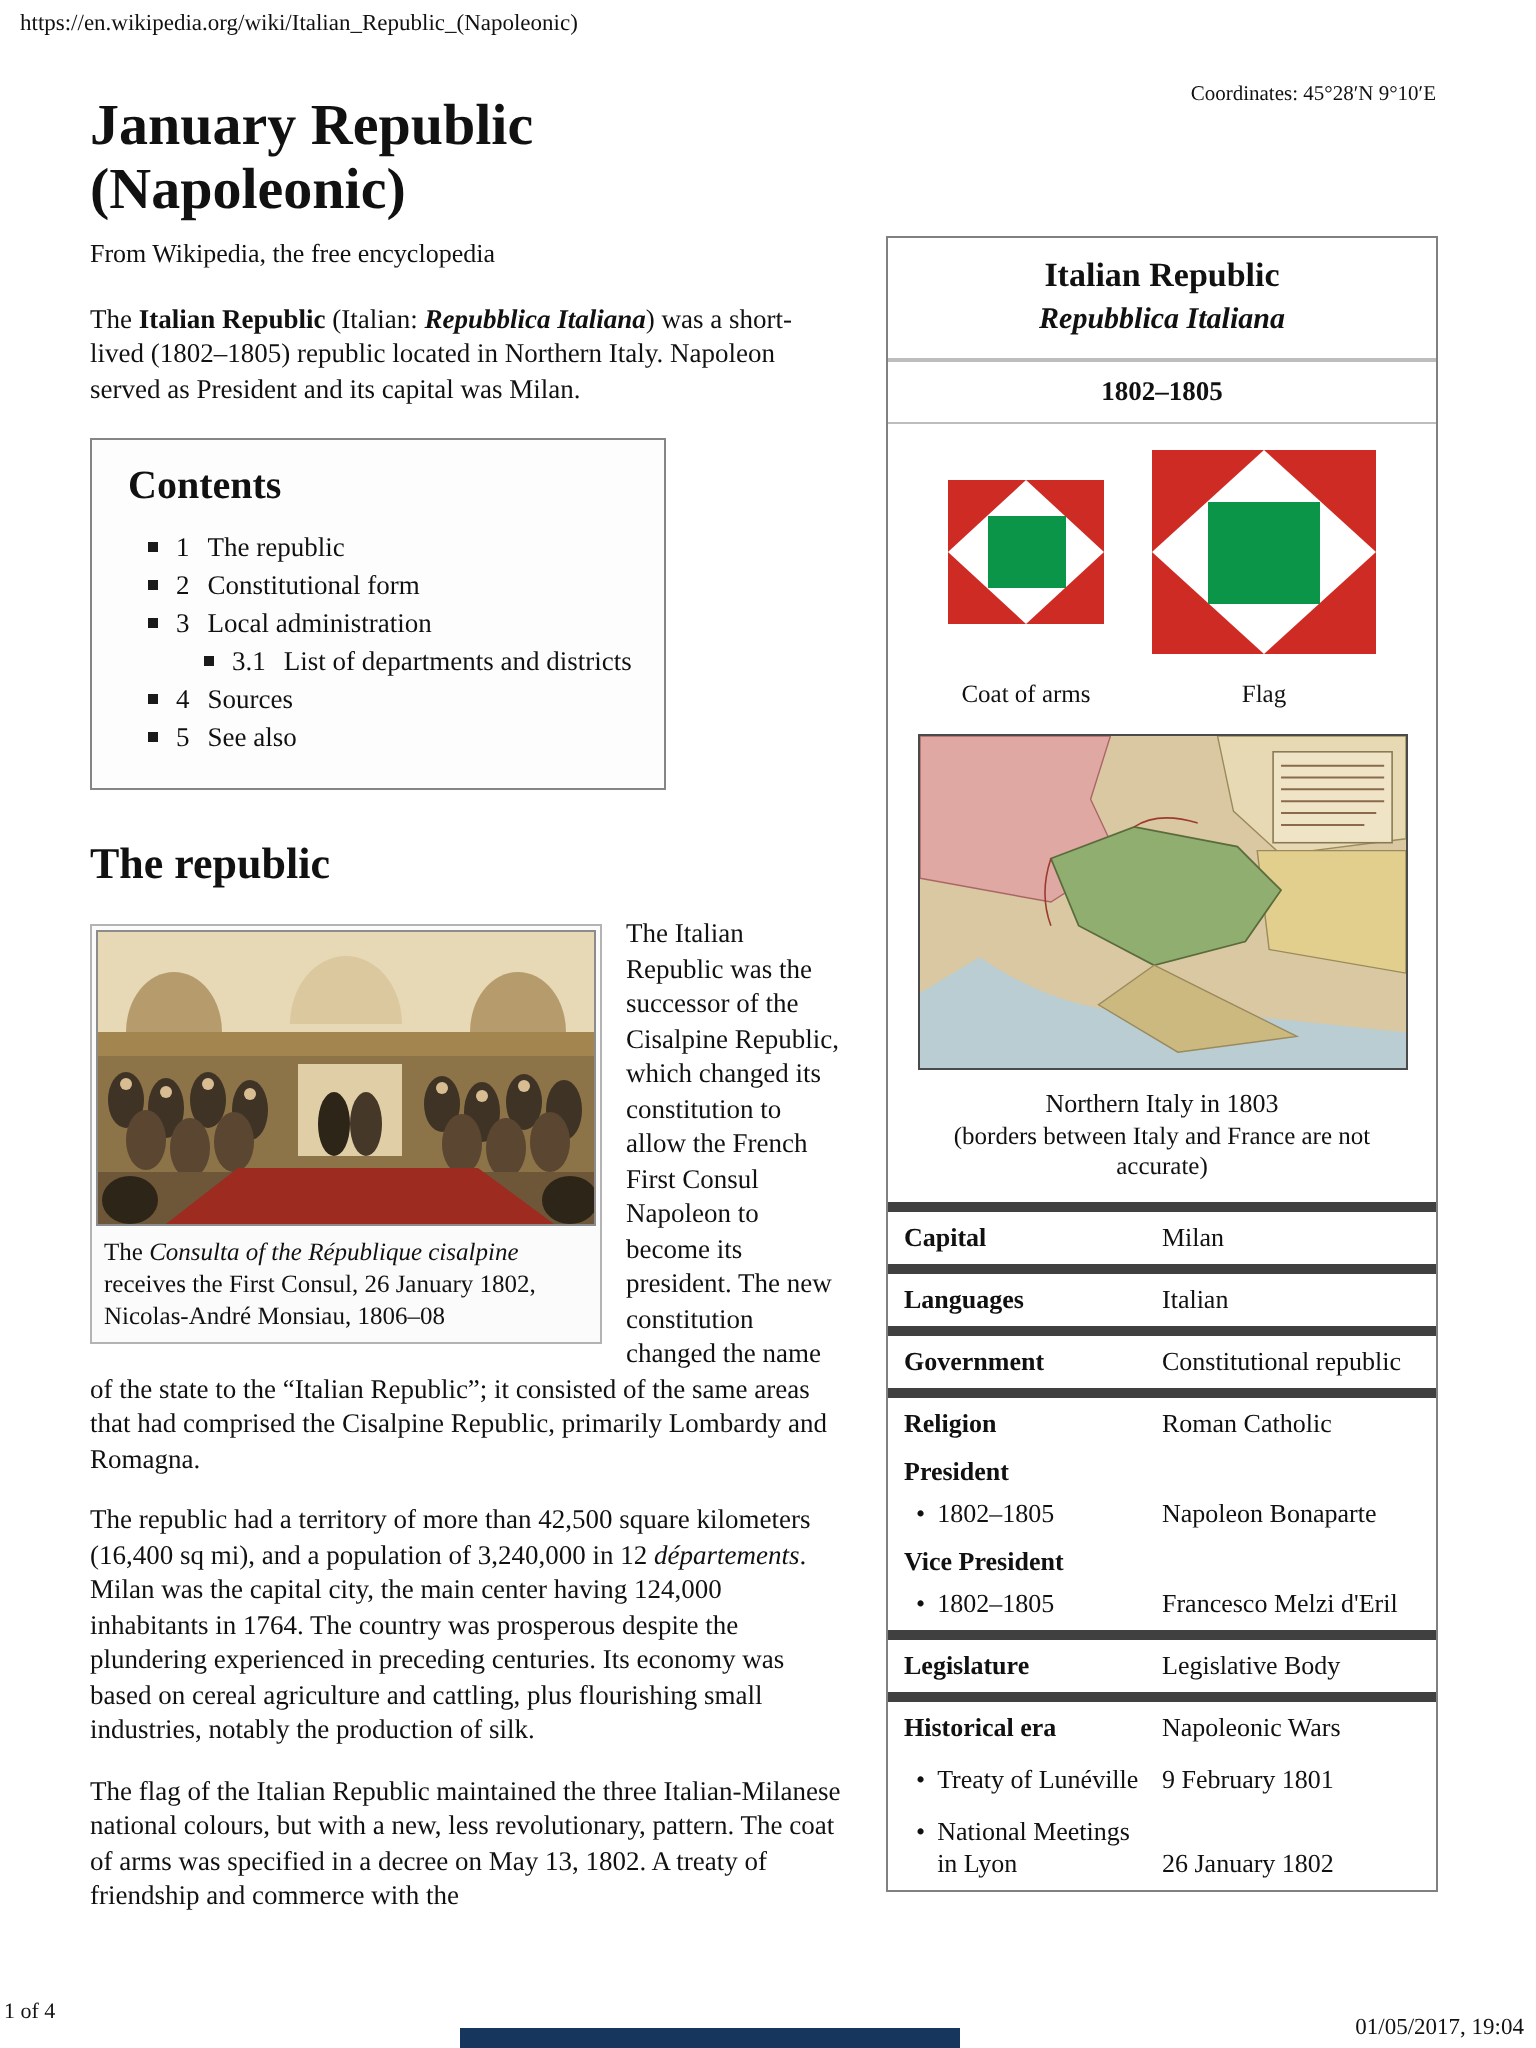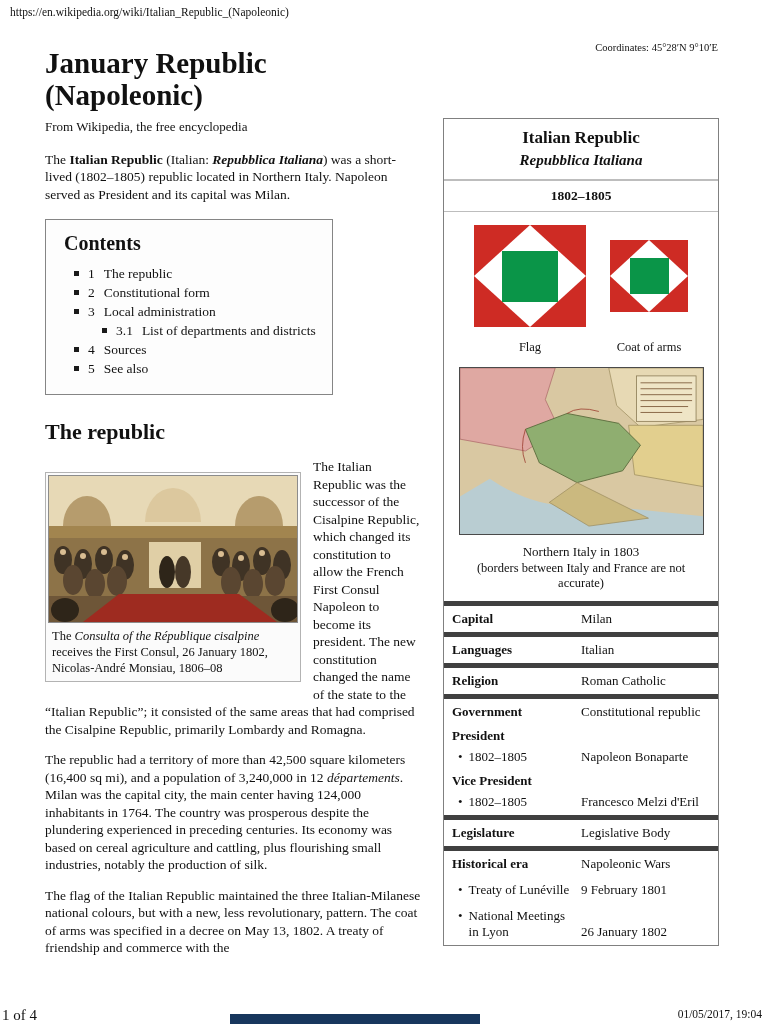--- a/index.html
+++ b/index.html
@@ -6,21 +6,21 @@
   html,body { margin:0; padding:0; }
   body {
     width:768px; height:1024px; position:relative; overflow:hidden;
     background:#ffffff; color:#111;
     font-family:"Liberation Serif", serif;
   }
 
   
   .url     { position:absolute; top:6px;  left:10px;  font-size:11.5px; }
   .coords  { position:absolute; top:42px; right:50px; font-size:10.5px; }
-  .foot-left  { position:absolute; bottom:0; left:2px;  font-size:15px;font-family:Liberation Serif, serif; }
+  .foot-left  { position:absolute; bottom:12px; left:2px;  font-size:11px;font-family:Liberation Serif, serif; }
   .foot-right { position:absolute; bottom:4px; right:6px; font-size:11.5px; }
   .navcut  { position:absolute; bottom:0; left:230px; width:250px; height:10px; background:#17365d; }
 
   
   .article { position:absolute; left:45px; top:48px; width:377px; }
   h1.title { margin:0; font-size:29px; font-weight:bold; line-height:1.1; }
   .tagline { font-size:13px; margin-top:7px; }
   .body-text { font-size:13.5px; line-height:17.5px; }
   .lead { margin:16px 0 0 0; }
   .para { margin:13px 0 0 0; }
@@ -31,21 +31,21 @@
   .toc { margin-top:16px; width:288px; border:1px solid #858585; background:#fdfdfd; padding:12px 14px 16px 16px; }
   .toc-title { font-size:20px; font-weight:bold; margin:0 0 9px 2px; }
   .toc-item { display:flex; font-size:13.5px; line-height:19px; margin-left:12px; align-items:flex-start; }
   .toc-item.indent { margin-left:40px; }
   .sq { width:5px; height:5px; background:#1a1a1a; margin:7px 9px 0 0; flex:none; }
   .toc-num { margin-right:9px; }
 
   h2.sec { font-size:22px; font-weight:bold; margin:24px 0 0 0; }
 
   
-  .figure { float:left; width:256px; margin:14px 12px 4px 0; border:1px solid #b3b3b3; background:#fbfbfb; padding:3px; }
+  .figure { float:left; width:256px; margin:4px 12px 4px 0; border:1px solid #b3b3b3; background:#fbfbfb; padding:3px; }
   .fig-img { width:100%; height:146px; display:block; outline:1px solid #8c8c8c; }
   .fig-cap { font-size:12.5px; line-height:16px; padding:6px 3px 2px; }
 
   
   .infobox { position:absolute; left:443px; top:118px; width:276px; border:1px solid #808080; background:#fff; font-size:13px; }
   .ib-title  { text-align:center; font-size:17px; font-weight:bold; padding:9px 6px 0; }
   .ib-native { text-align:center; font-size:15px; font-weight:bold; font-style:italic; padding:4px 6px 10px; }
   .ib-sep { border-top:1px solid #bdbdbd; }
   .ib-status { text-align:center; font-size:13.5px; padding:7px 6px; }
   .ib-years  { text-align:center; font-size:13.5px; font-weight:bold; padding:7px 6px; }
@@ -182,35 +182,35 @@
   <div class="ib-title">Italian Republic</div>
   <div class="ib-native">Repubblica Italiana</div>
   <div class="ib-sep"></div>
   <div class="ib-sep"></div>
   <div class="ib-years">1802–1805</div>
   <div class="ib-sep"></div>
 
   <div class="ib-flags">
     <div class="ib-flag-col">
       <div class="ib-slot">
+        <div class="pattern coa" style="background-color: rgb(206, 43, 36);">
+          <div class="diamond"></div>
+          <div class="gsquare" style="background-color: rgb(10, 149, 72);"></div>
+        </div>
+      </div>
+      <div class="ib-img-label">Coat of arms</div>
+    </div>
+    <div class="ib-flag-col">
+      <div class="ib-slot">
         <div class="pattern flag" style="background-color: rgb(206, 43, 36);">
           <div class="diamond"></div>
           <div class="gsquare" style="background-color: rgb(10, 149, 72);"></div>
         </div>
       </div>
       <div class="ib-img-label">Flag</div>
-    </div>
-    <div class="ib-flag-col">
-      <div class="ib-slot">
-        <div class="pattern coa" style="background-color: rgb(206, 43, 36);">
-          <div class="diamond"></div>
-          <div class="gsquare" style="background-color: rgb(10, 149, 72);"></div>
-        </div>
-      </div>
-      <div class="ib-img-label">Coat of arms</div>
     </div>
   </div>
 
   <div class="ib-map-wrap">
     <svg class="map" viewBox="0 0 245 168" preserveAspectRatio="none">
       <rect width="245" height="168" fill="#d9c8a2"></rect>
       <path d="M0 0 H96 L86 32 L100 62 L66 84 L0 72 Z" fill="#dfa8a2" stroke="#a66" stroke-width="0.7"></path>
       <path d="M150 0 H245 V52 L182 60 L158 38 Z" fill="#e7d9b4" stroke="#9a8a5c" stroke-width="0.7"></path>
       <path d="M170 58 H245 V120 L176 108 Z" fill="#e2cf8e" stroke="#9a8a5c" stroke-width="0.7"></path>
       <path d="M66 62 L108 46 L160 56 L182 78 L164 104 L118 116 L80 96 Z" fill="#8fae70" stroke="#5a6b3c" stroke-width="0.9"></path>
@@ -236,26 +236,26 @@
 
   <div class="ib-row sep2">
     <div class="ib-label">Capital</div>
     <div class="ib-value">Milan</div>
   </div>
   <div class="ib-row sep2">
     <div class="ib-label">Languages</div>
     <div class="ib-value">Italian</div>
   </div>
   <div class="ib-row sep2">
+    <div class="ib-label">Government</div>
+    <div class="ib-value">Constitutional republic</div>
+  </div>
+  <div class="ib-row sep2">
     <div class="ib-label">Religion</div>
     <div class="ib-value">Roman Catholic</div>
-  </div>
-  <div class="ib-row sep2">
-    <div class="ib-label">Government</div>
-    <div class="ib-value">Constitutional republic</div>
   </div>
 
   <div class="ib-subhead">President</div>
   <div class="ib-row">
     <div class="ib-label ib-plain ib-bullet">
         <span class="dot">•</span>
         <span>1802–1805</span>
       </div>
     <div class="ib-value">Napoleon Bonaparte</div>
   </div>

